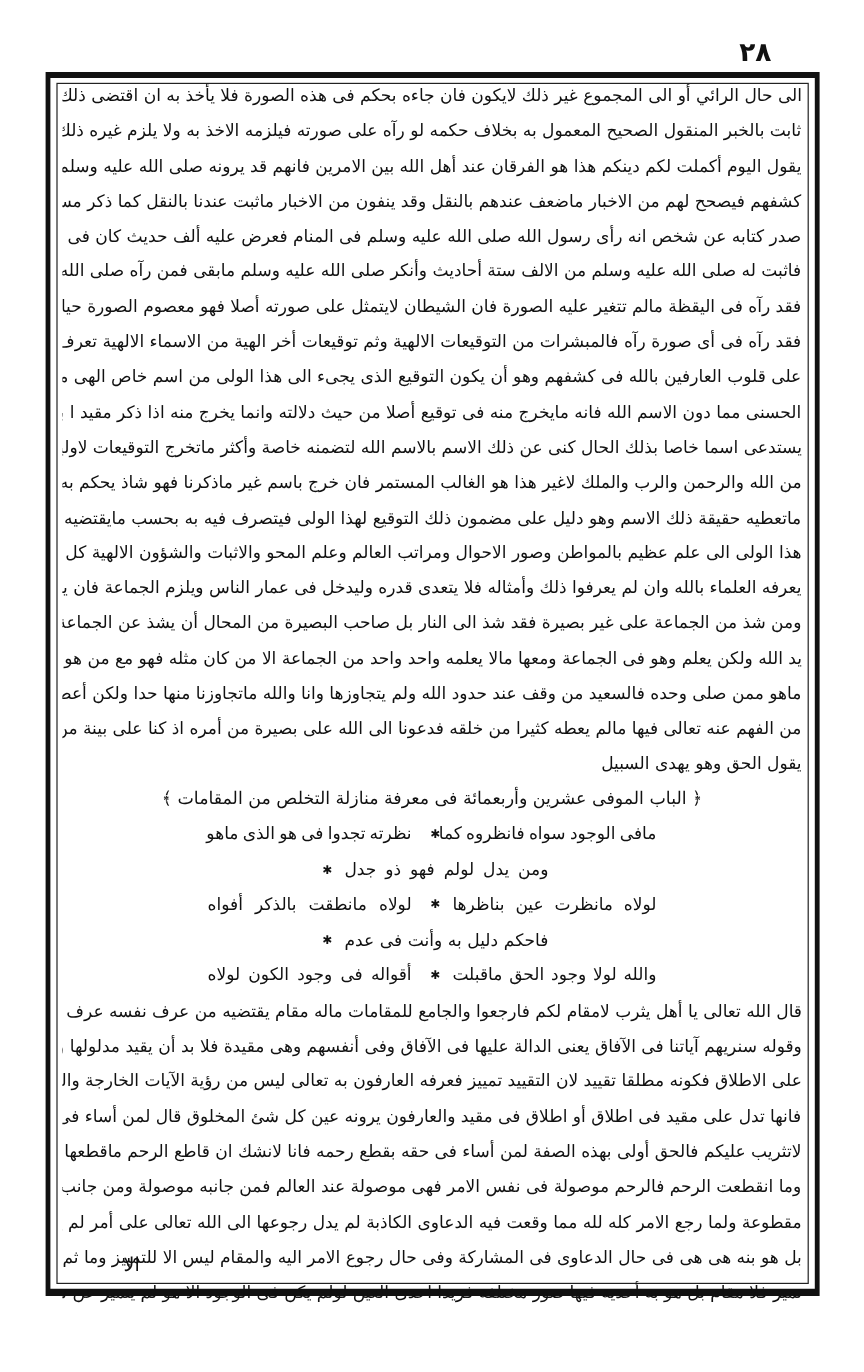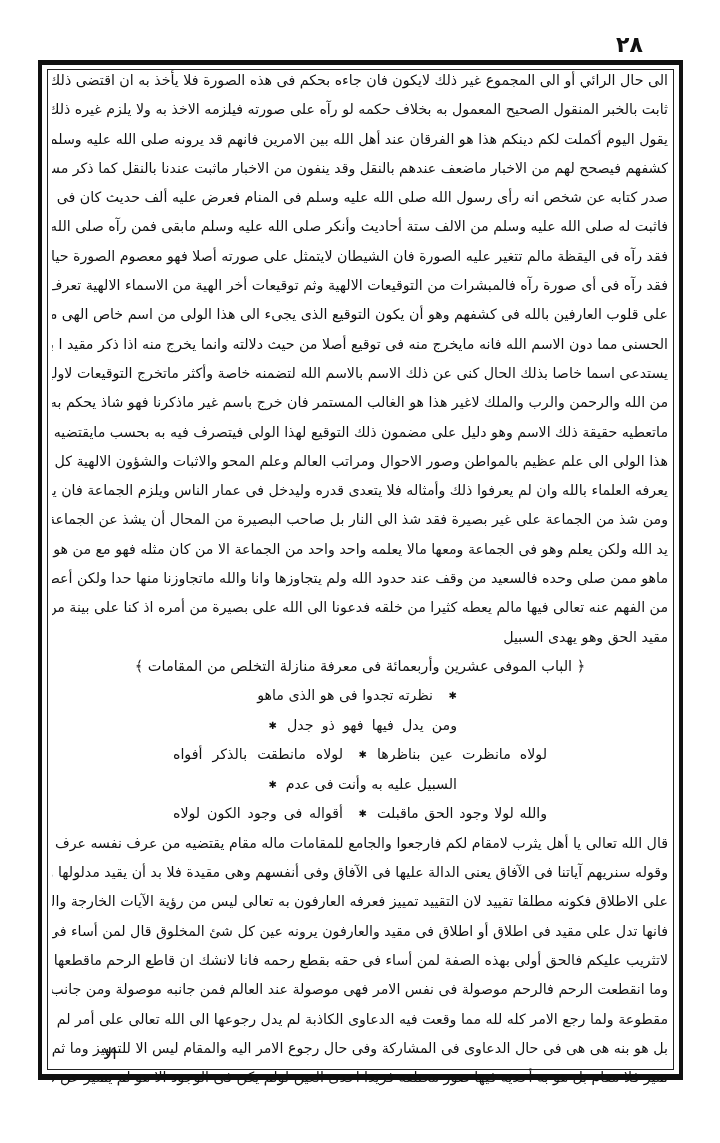--- a/index.html
+++ b/index.html
@@ -5,21 +5,21 @@
   html, body { margin: 0; padding: 0; background: #ffffff; }
   body { width: 720px; height: 1143px; position: relative; overflow: hidden; font-family: "DejaVu Sans", sans-serif; color: #111; }
   .page-number { position: absolute; left: 577px; top: 32px; font-size: 22px; font-weight: bold; direction: rtl; margin-left: 39px; }
   .frame { position: absolute; left: 38px; top: 60px; width: 645px; height: 1020px; border: 4px solid #111; border-top-width: 5px; border-bottom-width: 6px; box-sizing: border-box; }
   .frame-inner { position: absolute; left: 5px; top: 4px; right: 5px; bottom: 4px; border: 1.5px solid #222; }
   .body-text { position: absolute; left: 52px; top: 66px; width: 616px; direction: rtl; text-align: justify; text-align-last: justify; }
   .line { height: 29.3px; line-height: 29.3px; font-size: 14.2px; white-space: nowrap; overflow: hidden; text-align: justify; text-align-last: justify; }
   .line.last { text-align-last: right; }
   .heading { text-align: left; text-align-last: center; font-size: 14.5px; }
   .verse { display: flex; justify-content: center; gap: 10px; font-size: 14.2px; height: 29.5px; line-height: 29.5px; }
-  .verse .hemi { width: 170px; text-align: justify; text-align-last: justify; white-space: nowrap; }
+  .verse .hemi { width: 170px; text-align: justify; text-align-last: justify; white-space: nowrap; font-family: Liberation Serif, serif; }
   .verse .sep { width: 14px; text-align: center; font-size: 10px; }
   .catchword { position: absolute; left: 103px; top: 1044px; font-size: 16px; font-weight: normal; direction: rtl; }
 </style>
 </head>
 <body>
 
 <div class="page-number">٢٨</div>
 
 <div class="frame">
   <div class="frame-inner"></div>
@@ -39,39 +39,40 @@
       <div class="line">الحسنى مما دون الاسم الله فانه مايخرج منه فى توقيع أصلا من حيث دلالته وانما يخرج منه اذا ذكر مقيد ا بحال</div>
       <div class="line">يستدعى اسما خاصا بذلك الحال كنى عن ذلك الاسم بالاسم الله لتضمنه خاصة وأكثر ماتخرج التوقيعات لاولياء الله</div>
       <div class="line">من الله والرحمن والرب والملك لاغير هذا هو الغالب المستمر فان خرج باسم غير ماذكرنا فهو شاذ يحكم به على حد</div>
       <div class="line">ماتعطيه حقيقة ذلك الاسم وهو دليل على مضمون ذلك التوقيع لهذا الولى فيتصرف فيه به بحسب مايقتضيه ويحتاج</div>
       <div class="line">هذا الولى الى علم عظيم بالمواطن وصور الاحوال ومراتب العالم وعلم المحو والاثبات والشؤون الالهية كل ذلك لابد أن</div>
       <div class="line">يعرفه العلماء بالله وان لم يعرفوا ذلك وأمثاله فلا يتعدى قدره وليدخل فى عمار الناس ويلزم الجماعة فان يد الله معهم</div>
       <div class="line">ومن شذ من الجماعة على غير بصيرة فقد شذ الى النار بل صاحب البصيرة من المحال أن يشذ عن الجماعة فانه لايشذ عن</div>
       <div class="line">يد الله ولكن يعلم وهو فى الجماعة ومعها مالا يعلمه واحد واحد من الجماعة الا من كان مثله فهو مع من هو مثله جماعة</div>
       <div class="line">ماهو ممن صلى وحده فالسعيد من وقف عند حدود الله ولم يتجاوزها وانا والله ماتجاوزنا منها حدا ولكن أعطانا الله</div>
       <div class="line">من الفهم عنه تعالى فيها مالم يعطه كثيرا من خلقه فدعونا الى الله على بصيرة من أمره اذ كنا على بينة من ربنا والله</div>
-      <div class="line last">مقيد الحق وهو يهدى السبيل</div>
+      <div class="line last">يقول الحق وهو يهدى السبيل</div>
     </div>
   <div class="line heading">﴿ الباب الموفى عشرين وأربعمائة فى معرفة منازلة التخلص من المقامات ﴾</div>
   <div id="verses">
       <div class="verse">
+        <span class="hemi">مافى الوجود سواه فانظروه كما</span>
         <span class="sep">✱</span>
         <span class="hemi">نظرته تجدوا فى هو الذى ماهو</span>
       </div>
       <div class="verse">
-        <span class="hemi">ومن يدل فيها فهو ذو جدل</span>
+        <span class="hemi">ومن يدل لولم فهو ذو جدل</span>
         <span class="sep">✱</span>
       </div>
       <div class="verse">
         <span class="hemi">لولاه مانظرت عين بناظرها</span>
         <span class="sep">✱</span>
         <span class="hemi">لولاه مانطقت بالذكر أفواه</span>
       </div>
       <div class="verse">
-        <span class="hemi">السبيل عليه به وأنت فى عدم</span>
+        <span class="hemi">فاحكم دليل به وأنت فى عدم</span>
         <span class="sep">✱</span>
       </div>
       <div class="verse">
         <span class="hemi">والله لولا وجود الحق ماقبلت</span>
         <span class="sep">✱</span>
         <span class="hemi">أقواله فى وجود الكون لولاه</span>
       </div>
     </div>
   <div id="after">
       <div class="line">قال الله تعالى يا أهل يثرب لامقام لكم فارجعوا والجامع للمقامات ماله مقام يقتضيه من عرف نفسه عرف ربه</div>

